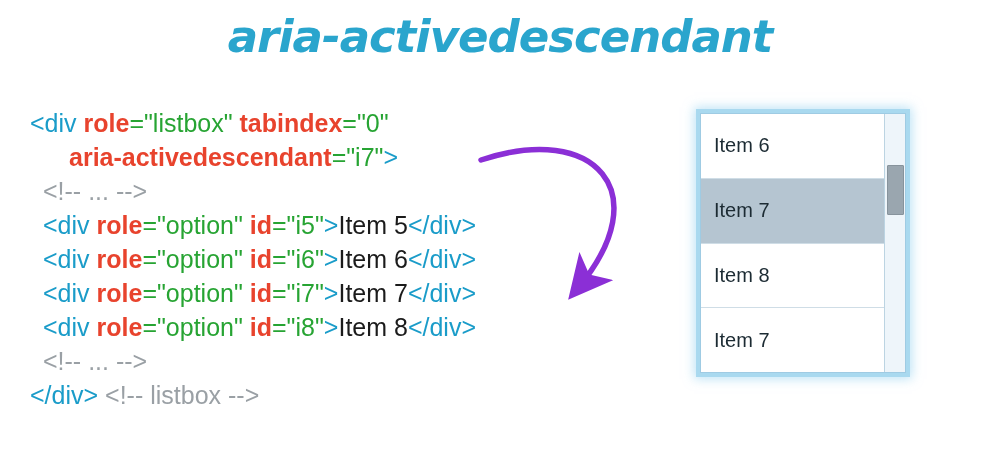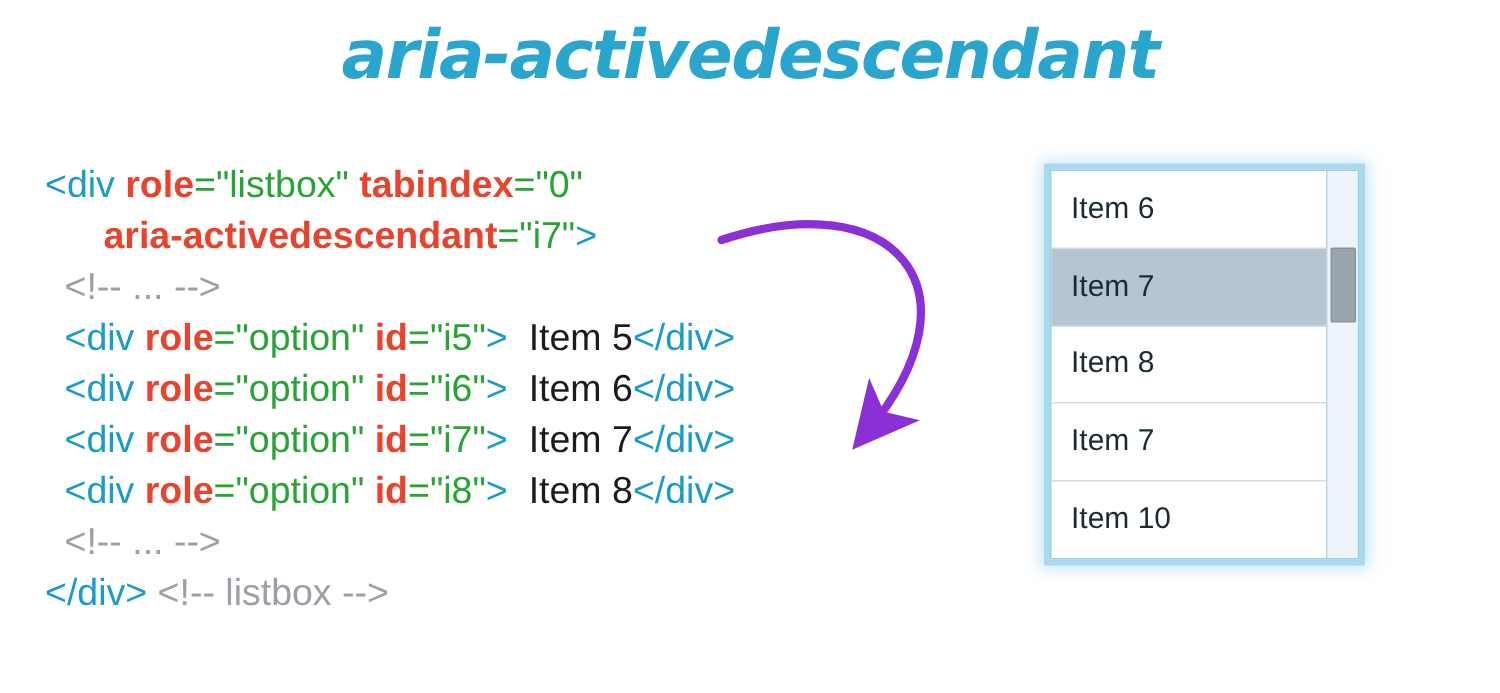--- a/index.html
+++ b/index.html
@@ -33,21 +33,21 @@
     top: 106px;
     font-size: 25px;
     line-height: 34px;
     white-space: pre;
     color: var(--text, #1b1b1b);
   }
   .code-line { height: 34px; }
   .tok-tag  { color: var(--tag, #1a9cc9); }
   .tok-attr { color: var(--attr, #e8432d); font-weight: bold; }
   .tok-val  { color: var(--value, #27a433); }
-  .tok-text { color: var(--text, #1b1b1b); margin-left: 14px; }
+  .tok-text { color: var(--text, #1b1b1b); }
   .tok-com  { color: var(--comment, #9aa0a5); }
   .tok-plain{ color: var(--text, #1b1b1b); }
 
   
   .arrow-layer {
     position: absolute;
     left: 0; top: 0;
     width: 1000px; height: 462px;
     pointer-events: none;
   }
@@ -117,18 +117,17 @@
   </defs>
   <path class="arrow-path" d="M 481 160 C 595 122, 658 192, 578 288" marker-end="url(#ah)"></path>
 </svg>
 
 <div class="listbox-widget">
   <div class="lb-items" id="listbox-items">
       <div class="lb-item">Item 6</div>
       <div class="lb-item active">Item 7</div>
       <div class="lb-item">Item 8</div>
       <div class="lb-item">Item 7</div>
-      <div class="lb-item">Item 10</div>
     </div>
   <div class="lb-scrollbar">
     <div class="lb-thumb"></div>
   </div>
 </div>
 
 </body></html>

